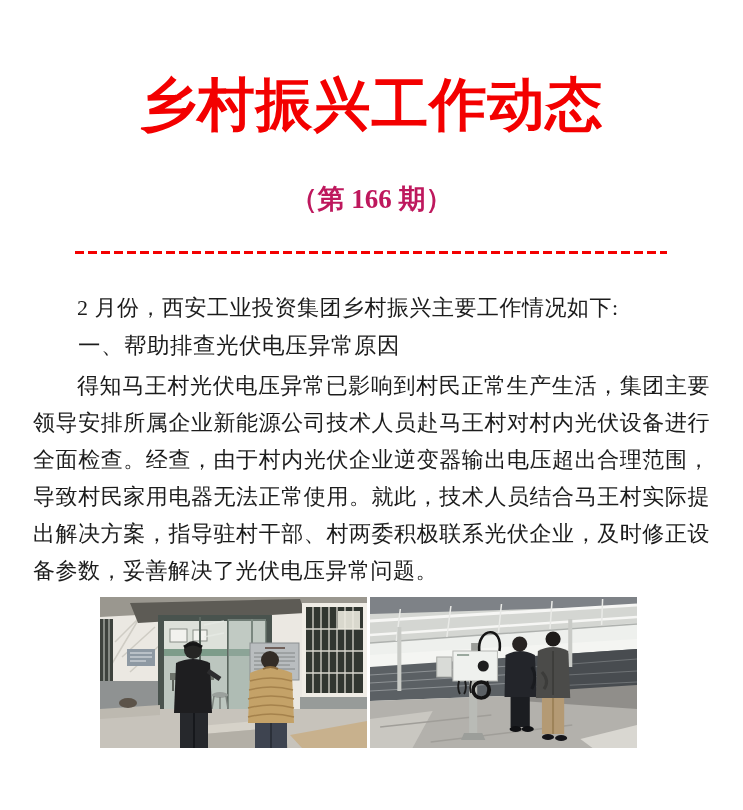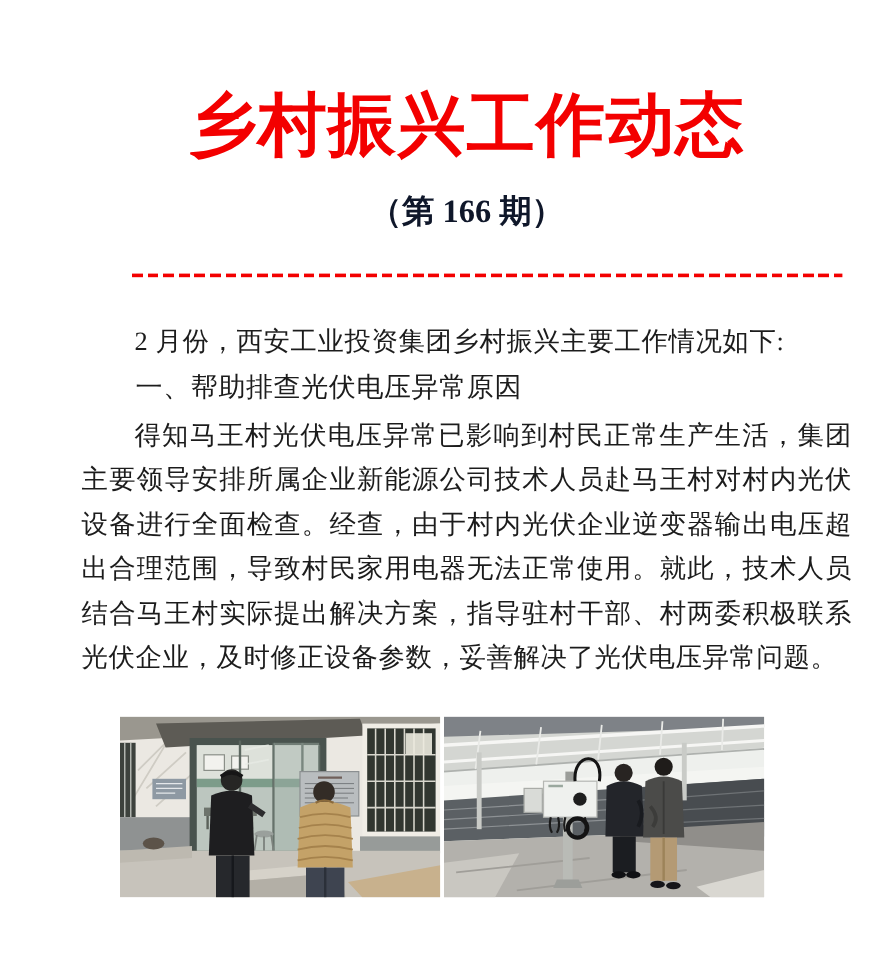--- a/index.html
+++ b/index.html
@@ -6,39 +6,38 @@
   html, body { background: #ffffff; }
   .page {
     position: relative;
     width: 743px;
     height: 810px;
     margin: 0 auto;
     background: #ffffff;
     overflow: hidden;
     font-family: "Liberation Serif", "DejaVu Serif", serif;
     color: #1c1c1c;
-    padding-left: 35px;
   }
   .masthead-title {
     margin-top: 72px;
     text-align: center;
     font-size: 57px;
     line-height: 66px;
     font-weight: 900;
     color: #f30000;
     letter-spacing: 1px;
     font-family: "Liberation Serif", "DejaVu Serif", serif;
   }
   .issue-line {
-    margin-top: 23px;
+    margin-top: 46px;
     text-align: center;
     font-size: 27px;
     line-height: 30px;
     font-weight: bold;
-    color: #0f172a;
+    color: #be185d;
   }
   .dashed-divider {
     margin: 37px 0 0 75px;
     width: 592px;
     height: 3px;
     background: repeating-linear-gradient(to right, #f30000 0 9px, transparent 9px 13px);
   }
   .article { margin: 0 33px; }
   .intro-paragraph {
     margin-top: 35px;

